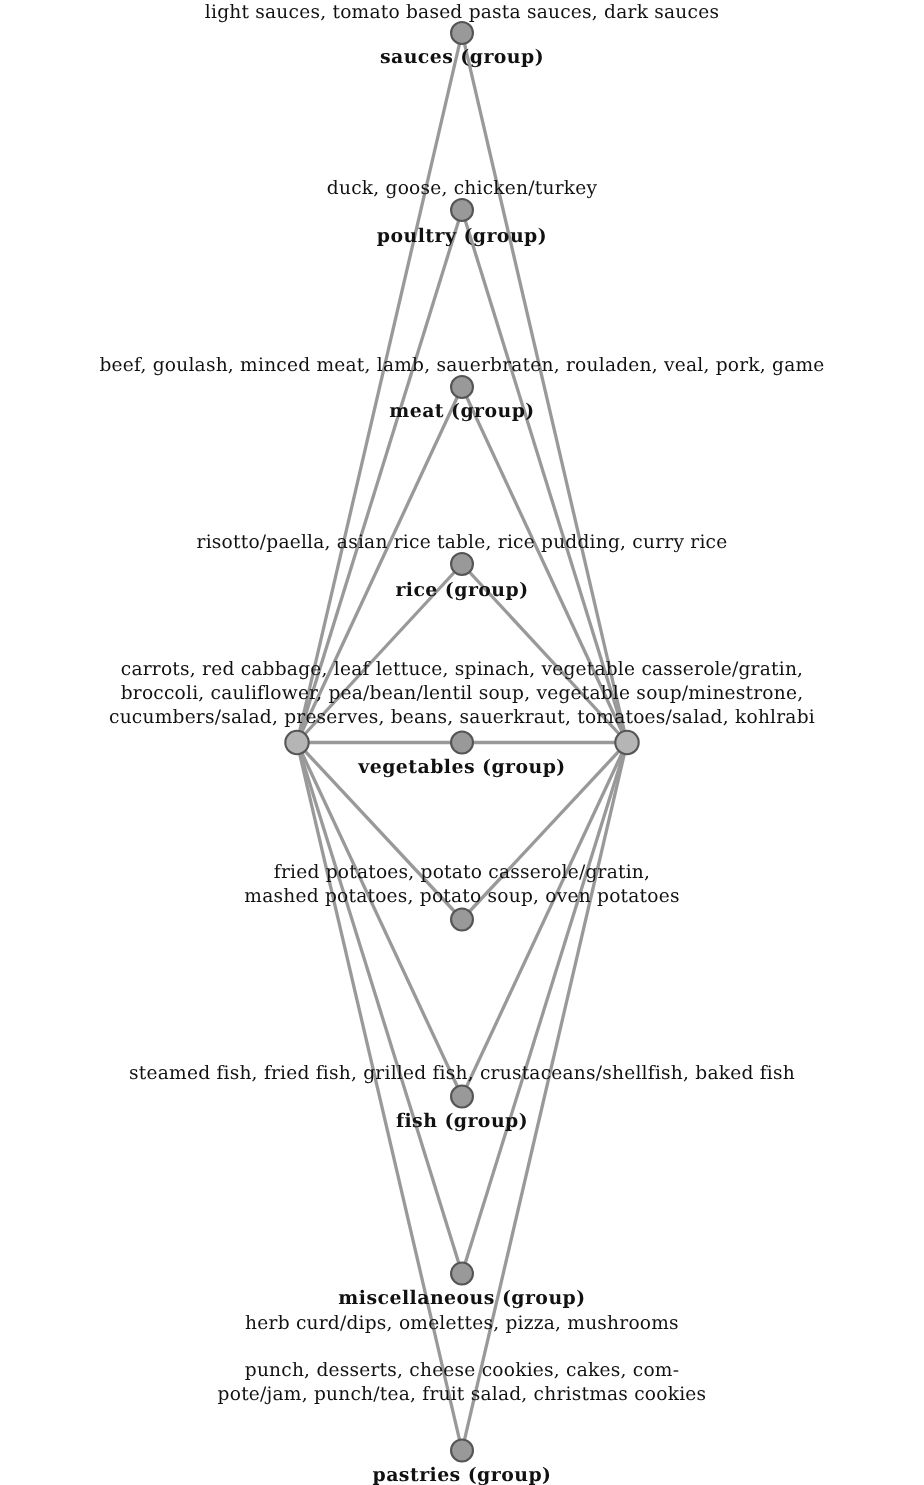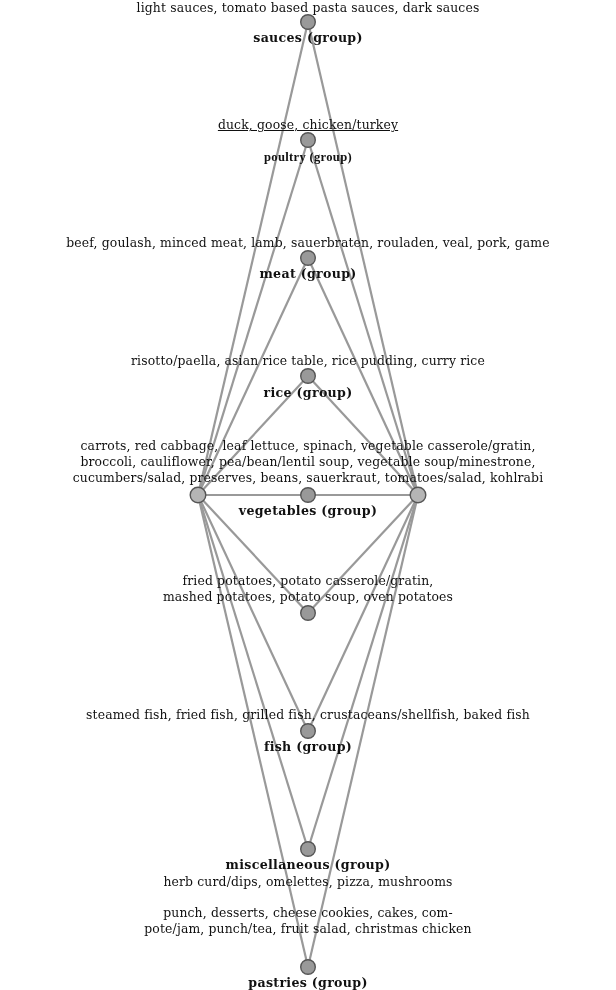--- a/index.html
+++ b/index.html
@@ -59,24 +59,24 @@
     </g>
 </svg>
 
 <div id="labels">
 
   <div class="items" style="top:0px;">
     <span class="item-line">light sauces, tomato based pasta sauces, dark sauces</span>
   </div>
   <div class="group" style="top:30px;">sauces (group)</div>
 
-  <div class="items" style="top:117px;text-decoration:underline;">
+  <div class="items" style="top:117px;">
     <span class="item-line">duck, goose, chicken/turkey</span>
   </div>
-  <div class="group" style="top:149px;font-family:Liberation Serif, serif;">poultry (group)</div>
+  <div class="group" style="top:149px;">poultry (group)</div>
 
   <div class="items" style="top:235px;">
     <span class="item-line">beef, goulash, minced meat, lamb, sauerbraten, rouladen, veal, pork, game</span>
   </div>
   <div class="group" style="top:266px;">meat (group)</div>
 
   <div class="items" style="top:353px;">
     <span class="item-line">risotto/paella, asian rice table, rice pudding, curry rice</span>
   </div>
   <div class="group" style="top:385px;">rice (group)</div>
@@ -98,16 +98,16 @@
   </div>
   <div class="group" style="top:739px;">fish (group)</div>
 
   <div class="items" style="top:874px;">
     <span class="item-line">herb curd/dips, omelettes, pizza, mushrooms</span>
   </div>
   <div class="group" style="top:857px;">miscellaneous (group)</div>
 
   <div class="items" style="top:905px;">
     <span class="item-line">punch, desserts, cheese cookies, cakes, com-</span>
-    <span class="item-line">pote/jam, punch/tea, fruit salad, christmas chicken</span>
+    <span class="item-line">pote/jam, punch/tea, fruit salad, christmas cookies</span>
   </div>
   <div class="group" style="top:975px;">pastries (group)</div>
 </div>
 
 </body></html>

